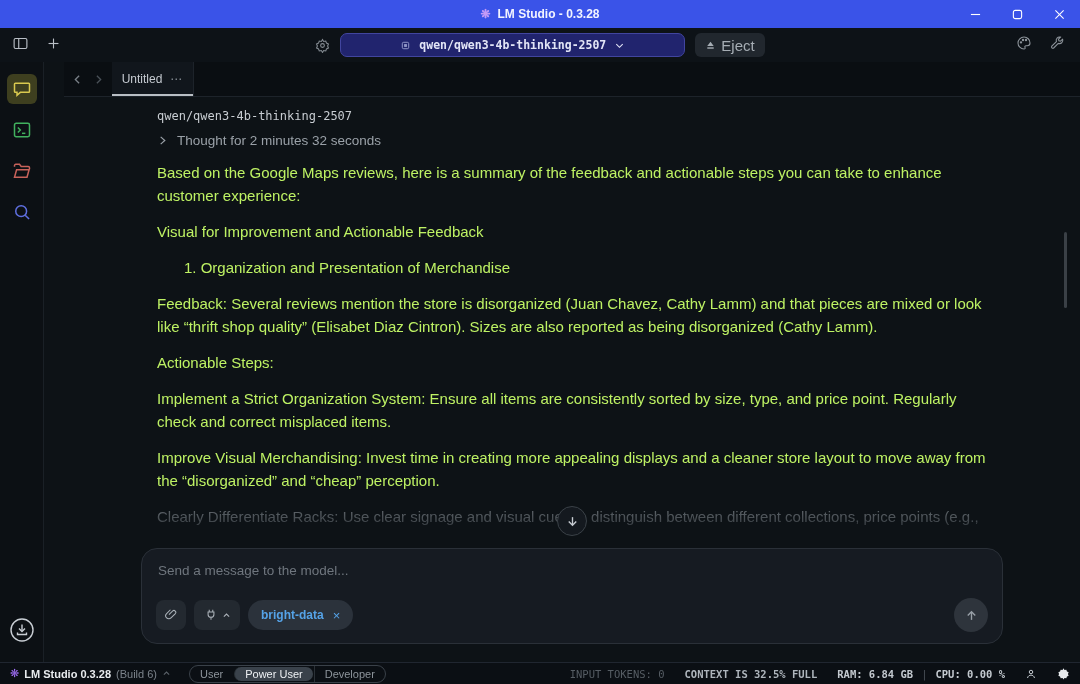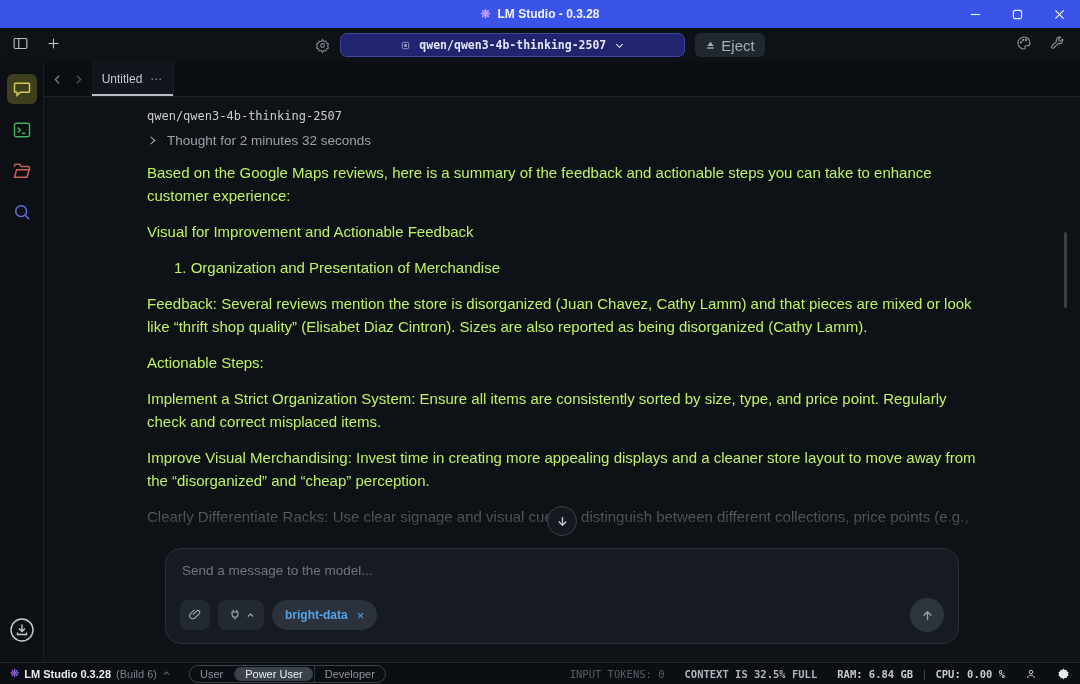--- a/index.html
+++ b/index.html
@@ -28,21 +28,21 @@
   .gear-btn svg { width:15px; height:15px; }
   .model-pill { min-width:345px; height:24px; background:#21246e; border:1px solid #41459f; border-radius:7px; display:flex; align-items:center; justify-content:center; gap:8px; color:#e2e5f6; font-family:"DejaVu Sans Mono", monospace; font-size:11.5px; font-weight:bold; }
   .model-pill .chip { color:#9aa0cf; display:flex; }
   .model-pill svg { width:11px; height:11px; }
   .eject-btn { height:24px; background:#21272e; border-radius:6px; padding:0 10px; display:flex; align-items:center; gap:5px; color:#a6adb4; font-size:15px; }
   .eject-btn svg { width:11px; height:11px; }
   .tbar-right { display:flex; align-items:center; justify-content:flex-end; gap:17px; padding-right:15px; color:#8d949b; }
   .tbar-right svg { width:16px; height:16px; }
 
   
-  .app-body { flex:1; display:flex; min-height:0; }
+  .app-body { flex:1; display:flex; min-height:0;gap:20px; }
   .sidebar { width:44px; flex:none; background:#0c1014; border-right:1px solid #1a2026; display:flex; flex-direction:column; align-items:center; padding-top:12px; gap:11px; }
   .side-btn { width:30px; height:30px; border-radius:6px; display:flex; align-items:center; justify-content:center; }
   .side-btn svg { width:20px; height:20px; }
   .side-btn.active { background:#3e3f1f; }
   .c-yellow { color:#d9c94f; } .c-green { color:#41b15e; } .c-red { color:#c8625a; } .c-blue { color:#5f6fe0; }
   .side-download { margin-top:auto; margin-bottom:14px; color:#c9ced4; }
   .side-download svg { width:28px; height:28px; }
 
   .main { flex:1; display:flex; flex-direction:column; min-width:0; }
 
@@ -67,21 +67,21 @@
   .msg-block.faded { color:#7a8187;
     -webkit-mask-image:linear-gradient(to bottom, rgba(0,0,0,.85), rgba(0,0,0,0) 170%);
     mask-image:linear-gradient(to bottom, rgba(0,0,0,.85), rgba(0,0,0,0) 170%); }
 
   .scrollbar-thumb { position:absolute; right:13px; top:135px; width:3px; height:76px; background:#3a4046; border-radius:2px; }
 
   .scroll-down-btn { position:absolute; left:50%; top:409px; transform:translateX(-50%); width:30px; height:30px; border-radius:50%; background:#14191f; border:1px solid #3a4147; display:flex; align-items:center; justify-content:center; color:#c7ccd2; }
   .scroll-down-btn svg { width:15px; height:15px; }
 
   
-  .composer { position:absolute; left:50%; transform:translateX(-50%); top:451px; width:794px; height:96px; background:#161b22; border:1px solid #2a3038; border-radius:16px; padding:14px 16px; }
+  .composer { position:absolute; left:50%; transform:translateX(-50%); top:451px; width:862px; height:96px; background:#161b22; border:1px solid #2a3038; border-radius:16px; padding:14px 16px; }
   .composer-placeholder { font-size:13.5px; color:#6f767e; }
   .composer-controls { position:absolute; left:14px; right:14px; bottom:11px; display:flex; align-items:center; gap:8px; }
   .comp-btn { height:30px; background:#232930; border-radius:8px; display:flex; align-items:center; justify-content:center; color:#aab1b8; }
   .attach-btn { width:30px; }
   .plug-btn { width:46px; gap:4px; }
   .comp-btn svg { width:14px; height:14px; }
   .plug-btn .caret svg { width:9px; height:9px; }
   .plugin-pill { height:30px; padding:0 13px; border-radius:15px; background:#2b323b; display:flex; align-items:center; gap:9px; color:#55a3e8; font-size:12px; font-weight:bold; }
   .plugin-pill .pill-x { font-weight:normal; font-size:13px; }
   .send-btn { margin-left:auto; width:34px; height:34px; border-radius:50%; background:#2e343c; display:flex; align-items:center; justify-content:center; color:#99a0a8; }

